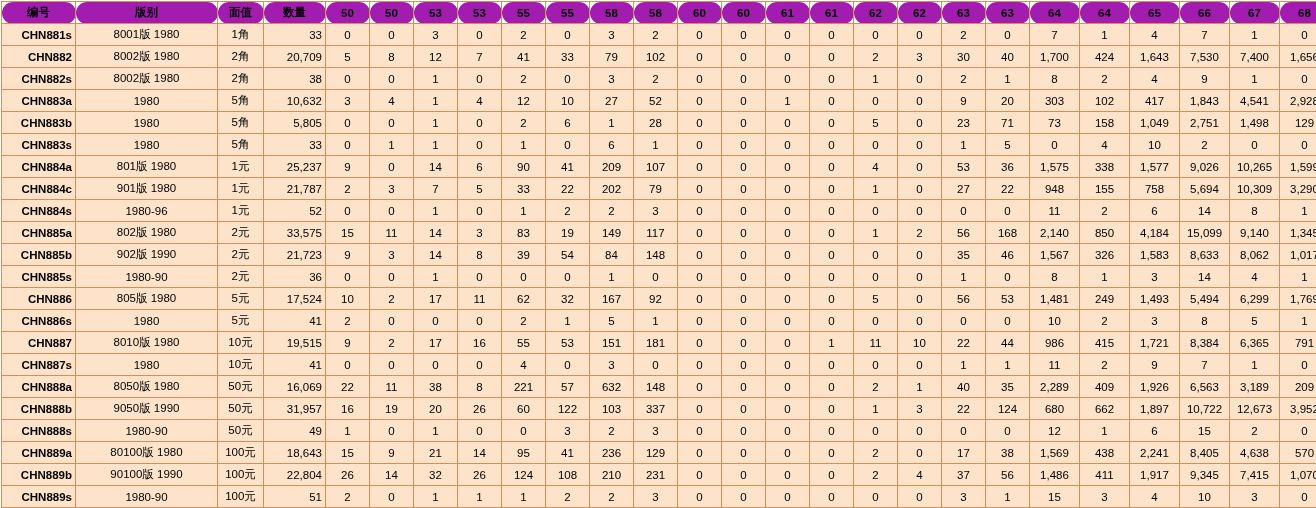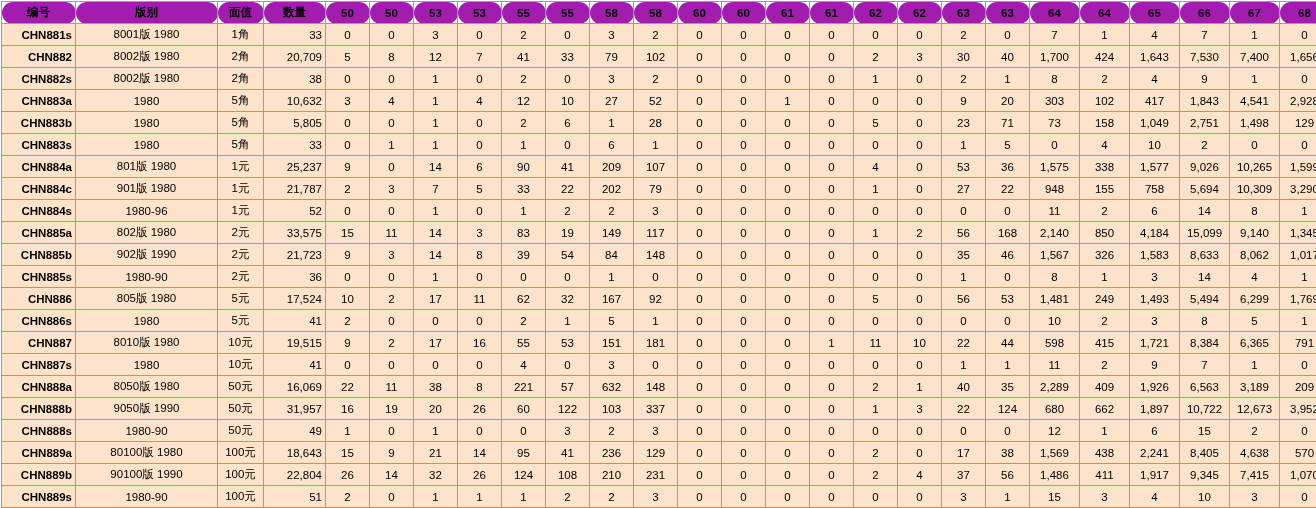--- a/index.html
+++ b/index.html
@@ -543,21 +543,21 @@
           <td class="g">151</td>
           <td class="g">181</td>
           <td class="g">0</td>
           <td class="g">0</td>
           <td class="g">0</td>
           <td class="g">1</td>
           <td class="g">11</td>
           <td class="g">10</td>
           <td class="g">22</td>
           <td class="g">44</td>
-          <td class="g">598</td>
+          <td class="g">986</td>
           <td class="g">415</td>
           <td class="g">1,721</td>
           <td class="g">8,384</td>
           <td class="g">6,365</td>
           <td class="g">791</td>
         </tr>
         <tr>
           <td class="code">CHN887s</td>
           <td class="ver">1980</td>
           <td class="den">10元</td>

